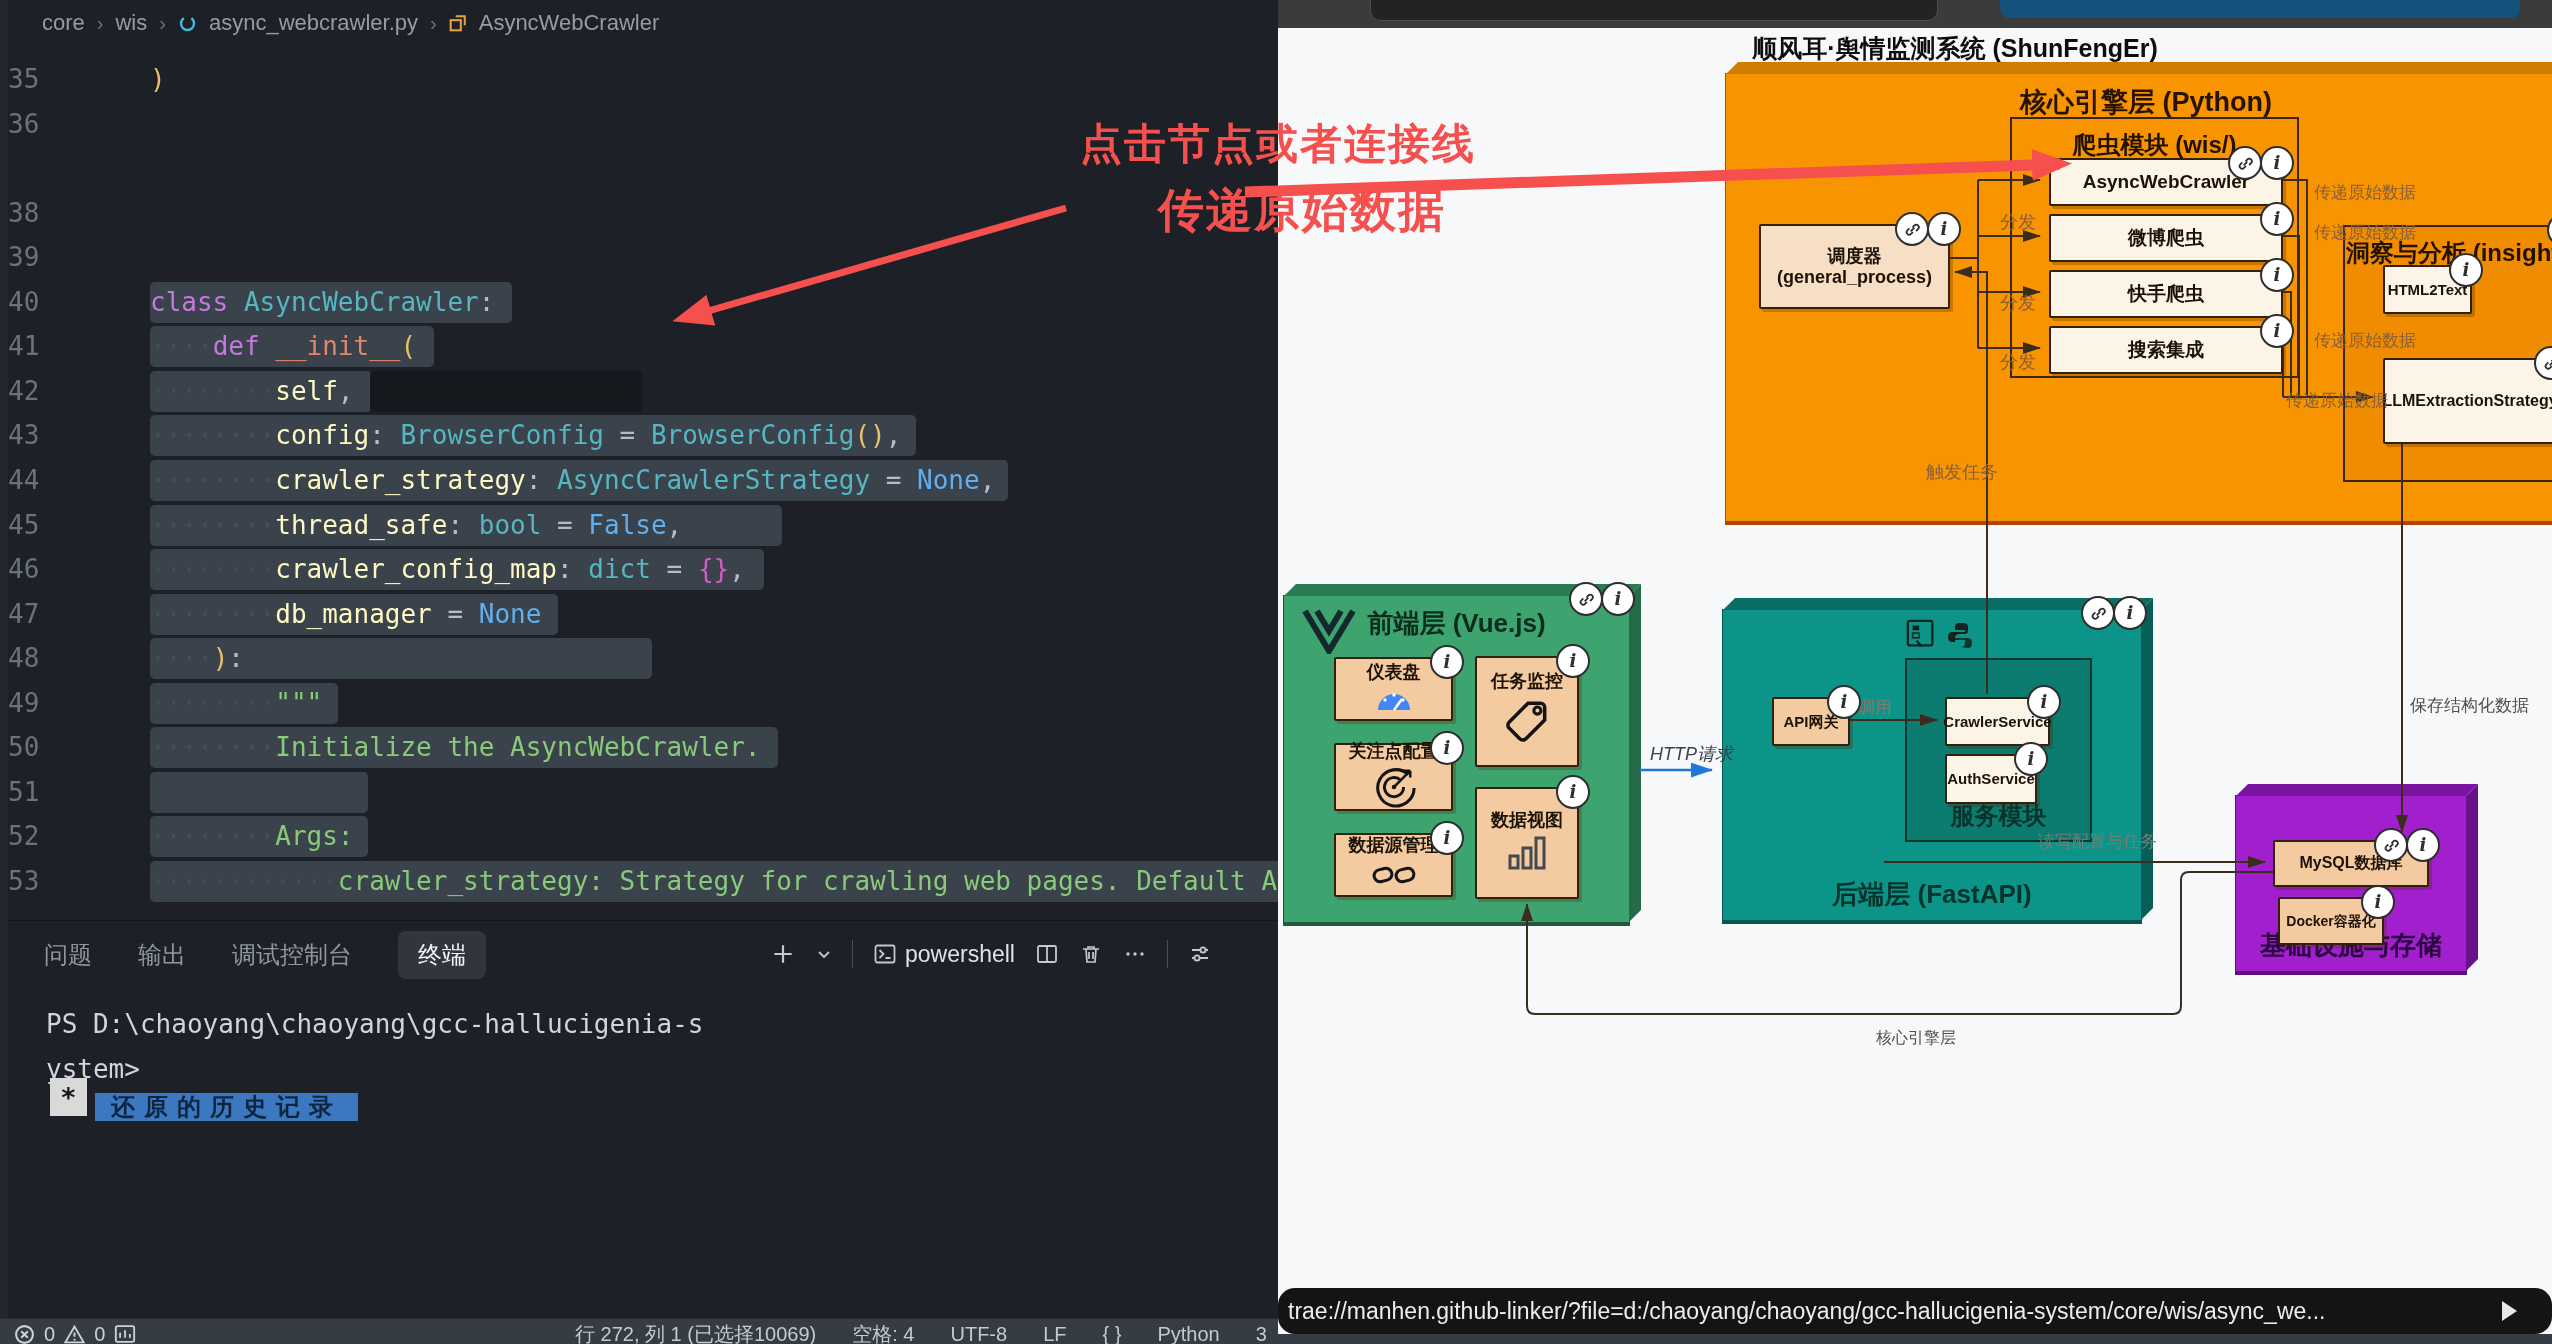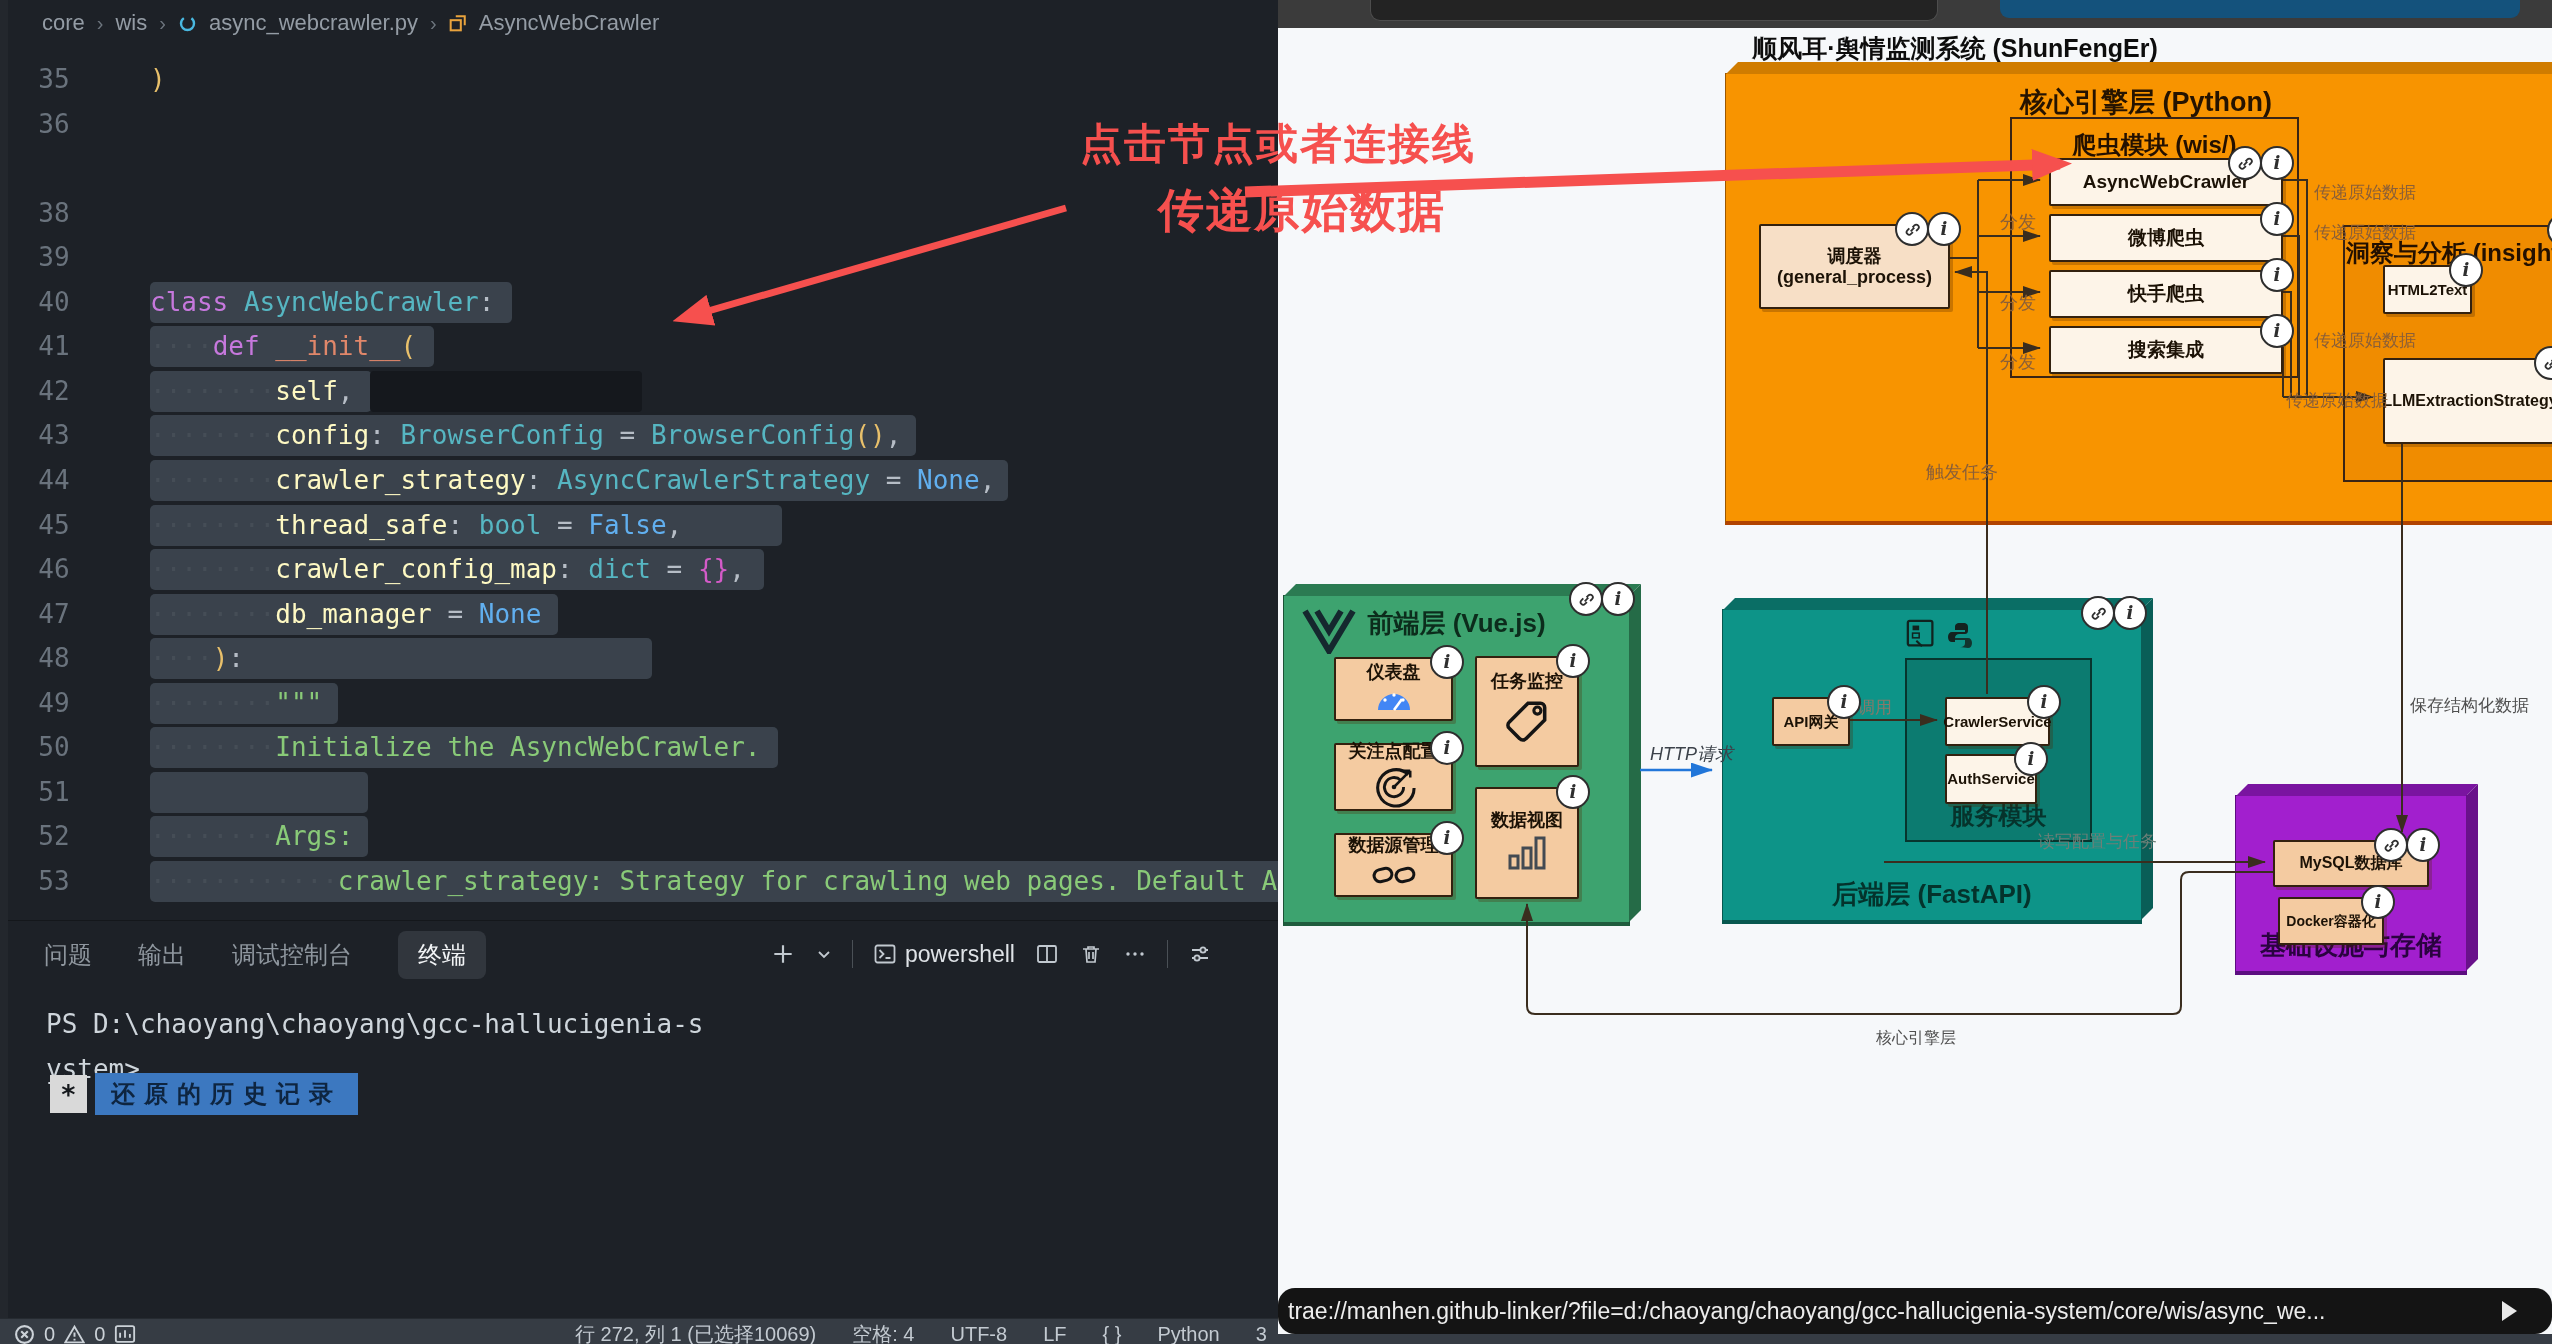--- a/index.html
+++ b/index.html
@@ -9,39 +9,39 @@
   
   .editor-pane{position:absolute;left:0;top:0;width:1278px;height:1318px;background:#1d2127;overflow:hidden;z-index:0;border-left:8px solid #23272d;}
   .breadcrumbs{position:absolute;top:0;left:0;height:46px;display:flex;align-items:center;padding-left:34px;gap:12px;font-size:22px;color:#949ca5;white-space:nowrap;}
   .bc-sep{color:#6d757e;font-size:20px;}
   .bc-item{cursor:default;}
   .bc-icon{display:flex;align-items:center;}
   .code-area{position:absolute;left:0;top:0;width:1278px;height:920px;font-family:"DejaVu Sans Mono","Liberation Mono",monospace;}
   .line{position:absolute;left:0;right:0;height:45px;}
   .selblock{position:absolute;top:2px;height:41px;background:#3a424c;border-radius:5px;}
   .darkblock{position:absolute;top:2px;height:41px;background:#15181d;border-radius:4px;}
-  .ln{position:absolute;left:0;width:92px;text-align:center;color:#6a737d;font-size:26px;line-height:45px;}
+  .ln{position:absolute;left:0;width:92px;text-align:left;color:#6a737d;font-size:26px;line-height:45px;}
   .ct{position:absolute;left:142px;top:0;font-size:26px;line-height:45px;white-space:pre;}
   .tk-kw{color:#c678dd;} .tk-type{color:#56b6c2;} .tk-param{color:#fef9c3;}
   .tk-const{color:#61afef;} .tk-gold{color:#e8c06b;} .tk-pink{color:#d45bc8;}
   .tk-str{color:#89ca78;} .tk-pln{color:#b6bdc6;} .tk-op{color:#b6bdc6;}
   .tk-fn{color:#e0876a;} .tk-ws{color:#454d56;}
 
   
   .terminal-panel{position:absolute;left:0;top:920px;width:1278px;height:398px;background:#1d2127;border-top:1px solid #14171b;}
   .term-tabs{position:absolute;left:36px;top:8px;display:flex;gap:46px;align-items:center;height:52px;font-size:24px;color:#8f979f;}
   .term-tab{cursor:pointer;}
   .term-tab.active{background:#31363d;color:#f2f4f6;padding:8px 20px;border-radius:8px;}
   .term-toolbar{position:absolute;left:762px;top:10px;height:46px;display:flex;align-items:center;gap:20px;justify-content:center;}
   .tt-item{display:flex;align-items:center;gap:8px;color:#dfe3e7;font-size:23px;cursor:pointer;}
   .tt-sep{width:1px;height:28px;background:#4a5056;}
   .term-line{position:absolute;left:38px;font-family:"DejaVu Sans Mono","Liberation Mono",monospace;font-size:26px;color:#ced5db;white-space:pre;}
   .term-badge{position:absolute;left:42px;top:152px;display:flex;align-items:center;}
   .badge-star{width:37px;height:38px;background:#d9d9d9;color:#15181c;font-family:"DejaVu Sans Mono",monospace;font-size:27px;font-weight:700;display:flex;align-items:center;justify-content:center;}
-  .badge-text{height:42px;background:#3c78c0;color:#0e2540;font-size:24px;font-weight:600;display:flex;align-items:center;padding:0 16px;letter-spacing:9px;margin-left:8px;}
+  .badge-text{height:28px;background:#3c78c0;color:#0e2540;font-size:24px;font-weight:600;display:flex;align-items:center;padding:0 16px;letter-spacing:9px;margin-left:8px;margin-top:20px;}
 
   
   .statusbar{position:absolute;left:0;top:1318px;width:2552px;height:34px;background:#363c44;border-top:1px solid #262b31;z-index:1;}
   .sb-left{position:absolute;left:14px;top:0;height:30px;display:flex;gap:9px;align-items:center;color:#ccd2d8;font-size:20px;}
   .sb-right{position:absolute;left:575px;top:0;height:30px;display:flex;gap:36px;align-items:center;color:#c3cad1;font-size:20px;white-space:nowrap;}
   .sb-item{cursor:pointer;}
 
   
   .diagram-pane{position:absolute;left:1278px;top:0;width:1274px;height:1334px;background:#f6f8fa;overflow:hidden;z-index:2;}
   .dg-topbar{position:absolute;left:0;top:0;width:1274px;height:28px;background:#3b3b3b;}

